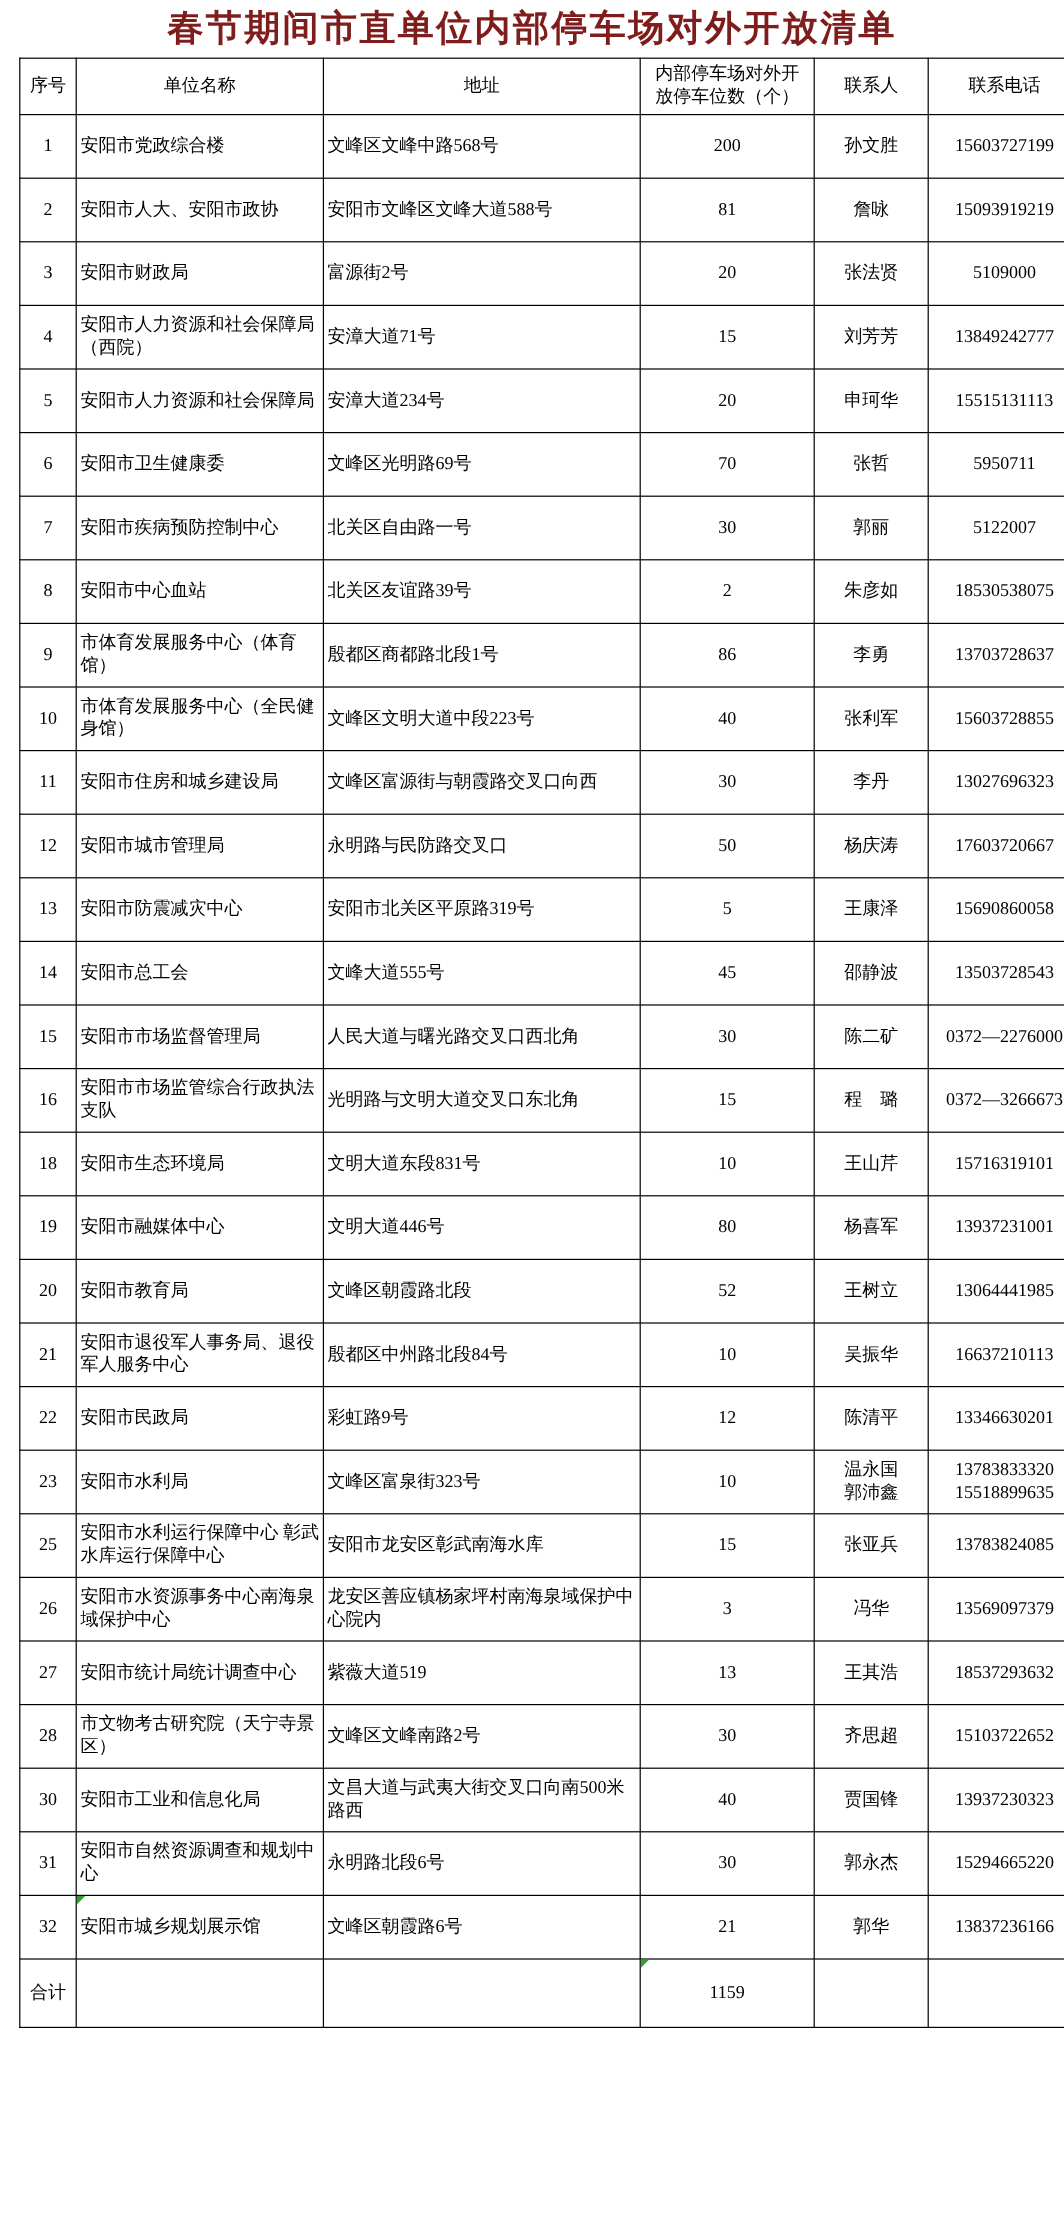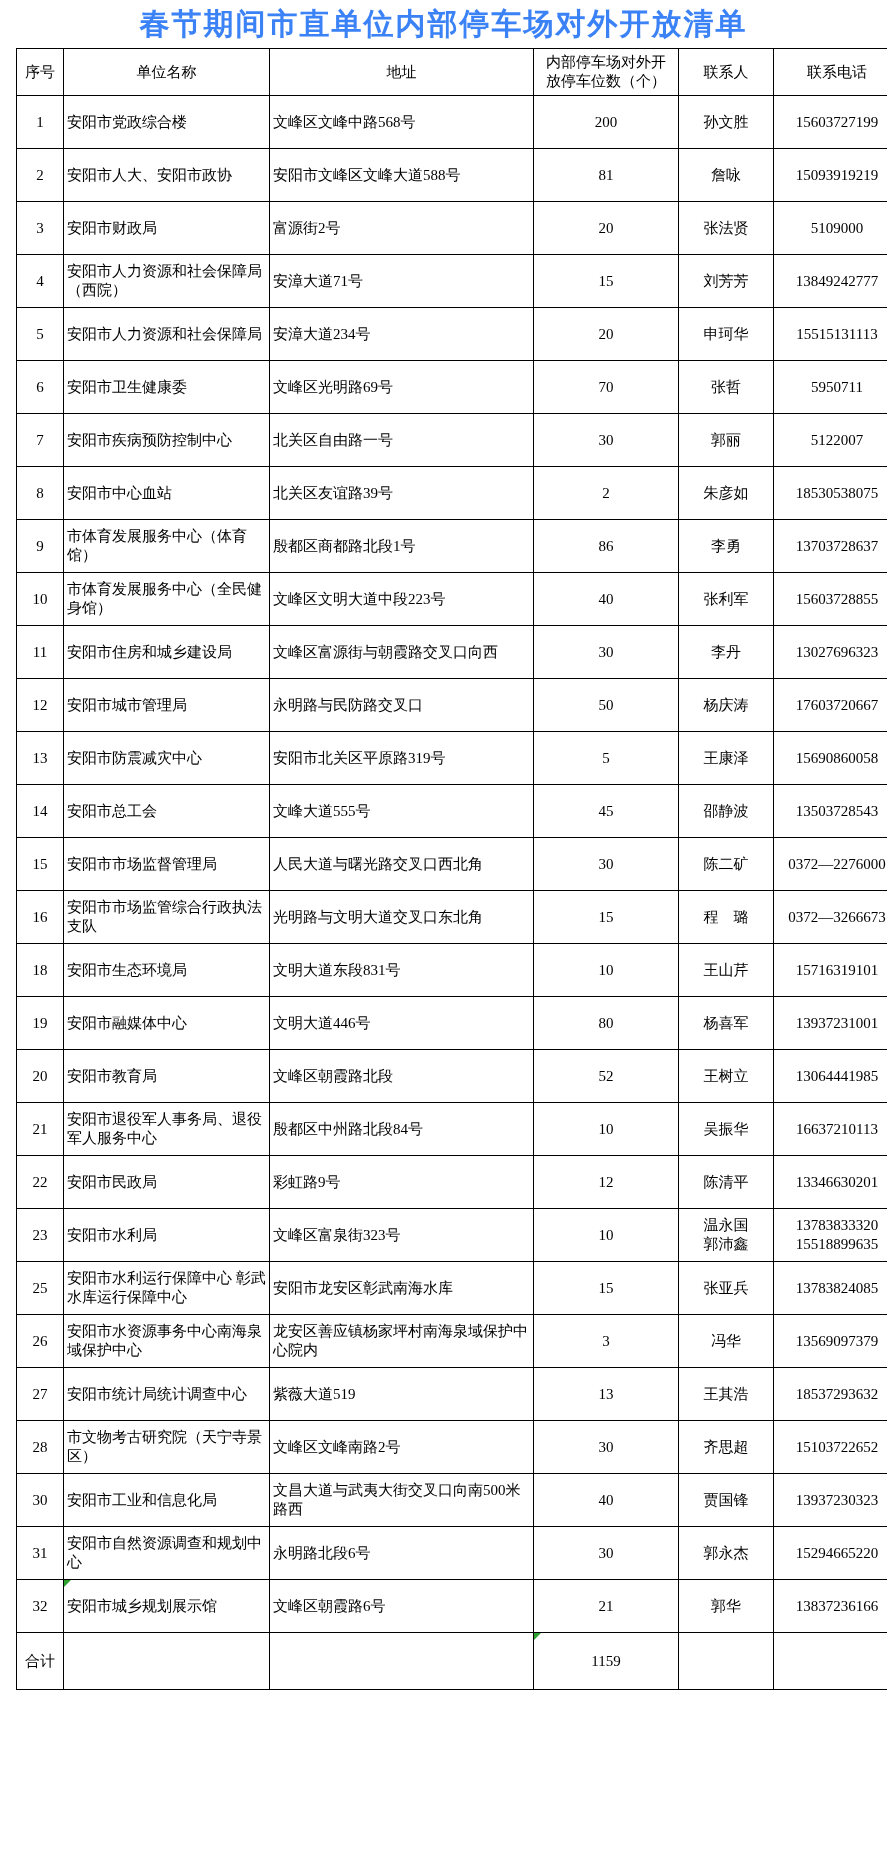--- a/index.html
+++ b/index.html
@@ -30,21 +30,21 @@
   .green-tri{position:relative;}
   .green-tri::before{
     content:"";position:absolute;top:0;left:0;width:0;height:0;
     border-top:7px solid var(--marker,#2fa12f);border-right:7px solid transparent;
   }
 </style>
 </head>
 <body>
 
 <div class="page">
-  <h1 class="title" style="color: #3b82f6;">春节期间市直单位内部停车场对外开放清单</h1>
+  <h1 class="title" style="color: #7f1d1d;">春节期间市直单位内部停车场对外开放清单</h1>
 
   <table class="parking">
     <colgroup>
       <col style="width:47px">
       <col style="width:206px">
       <col style="width:264px">
       <col style="width:145px">
       <col style="width:95px">
       <col style="width:127px">
     </colgroup>

